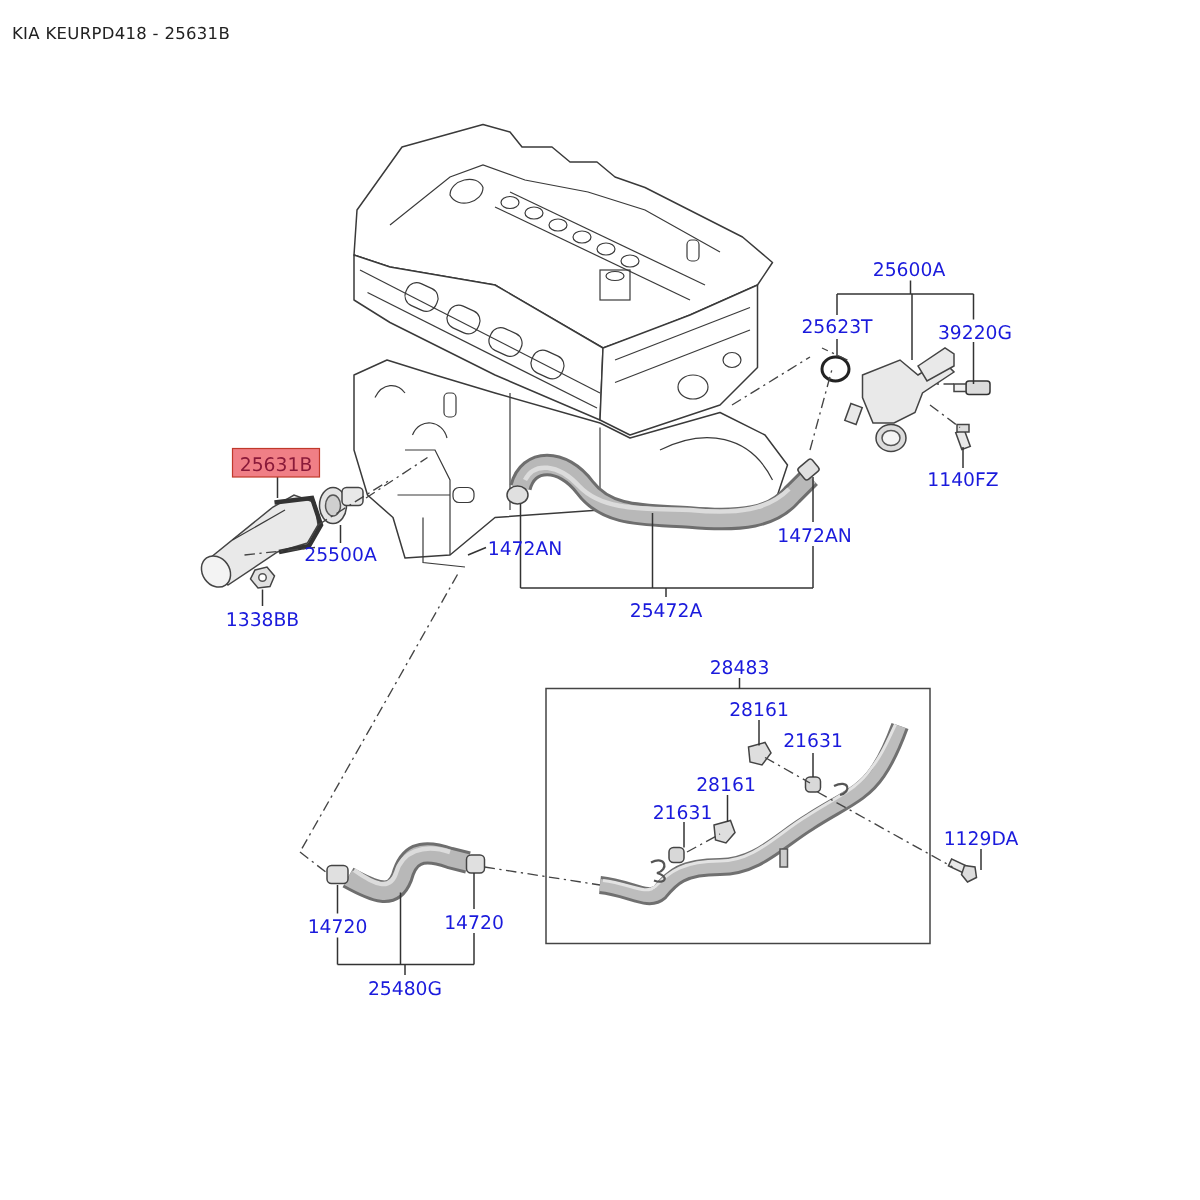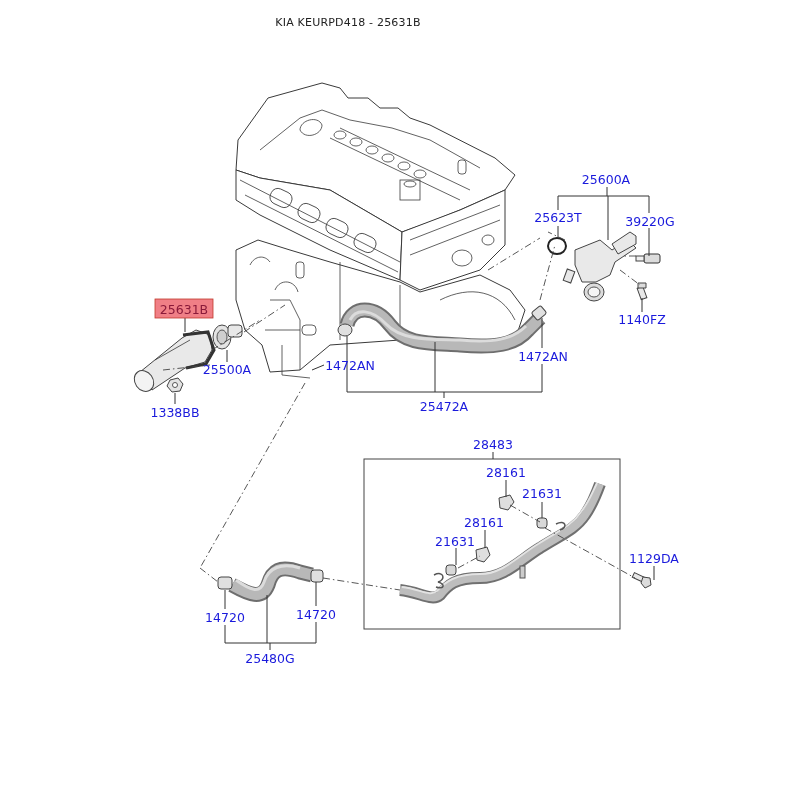--- a/index.html
+++ b/index.html
@@ -1,17 +1,17 @@
 <!DOCTYPE html>
 <html><head>
 <meta charset="utf-8">
 <style>
   html, body { margin: 0; padding: 0; background: #ffffff; }
   body { width: 800px; height: 800px; position: relative; overflow: hidden; font-family: "DejaVu Sans", sans-serif; }
-  #title { position: absolute; left: 0; width: 672px; top: 16px; text-align: center; font-size: 11px; color: #222; letter-spacing: 0.2px; padding-left: 24px; box-sizing: border-box; }
+  #title { position: absolute; left: 0; width: 672px; top: 16px; text-align: left; font-size: 11px; color: #222; letter-spacing: 0.2px; padding-left: 8px; box-sizing: border-box; }
   svg#diagram { position: absolute; left: 0; top: 0; }
   .lbl { font-family: "DejaVu Sans", sans-serif; font-size: 12.5px; fill: #1a1adc; cursor: pointer; }
   .lbl-hl { fill: #8a1a3a; }
   .ln { stroke: #333; stroke-width: 1; fill: none; }
   .dash { stroke: #444; stroke-width: 0.9; fill: none; stroke-dasharray: 7 3 1.5 3; }
   .eng { stroke: #3a3a3a; stroke-width: 1; fill: #fff; stroke-linejoin: round; }
   .eng2 { stroke: #3a3a3a; stroke-width: 0.8; fill: none; }
   .part { stroke: #444; stroke-width: 1; fill: #e9e9e9; }
   .hose { stroke: #6e6e6e; stroke-width: 15; fill: none; stroke-linecap: butt; }
   .hose-in { stroke: #b8b8b8; stroke-width: 11; fill: none; }

